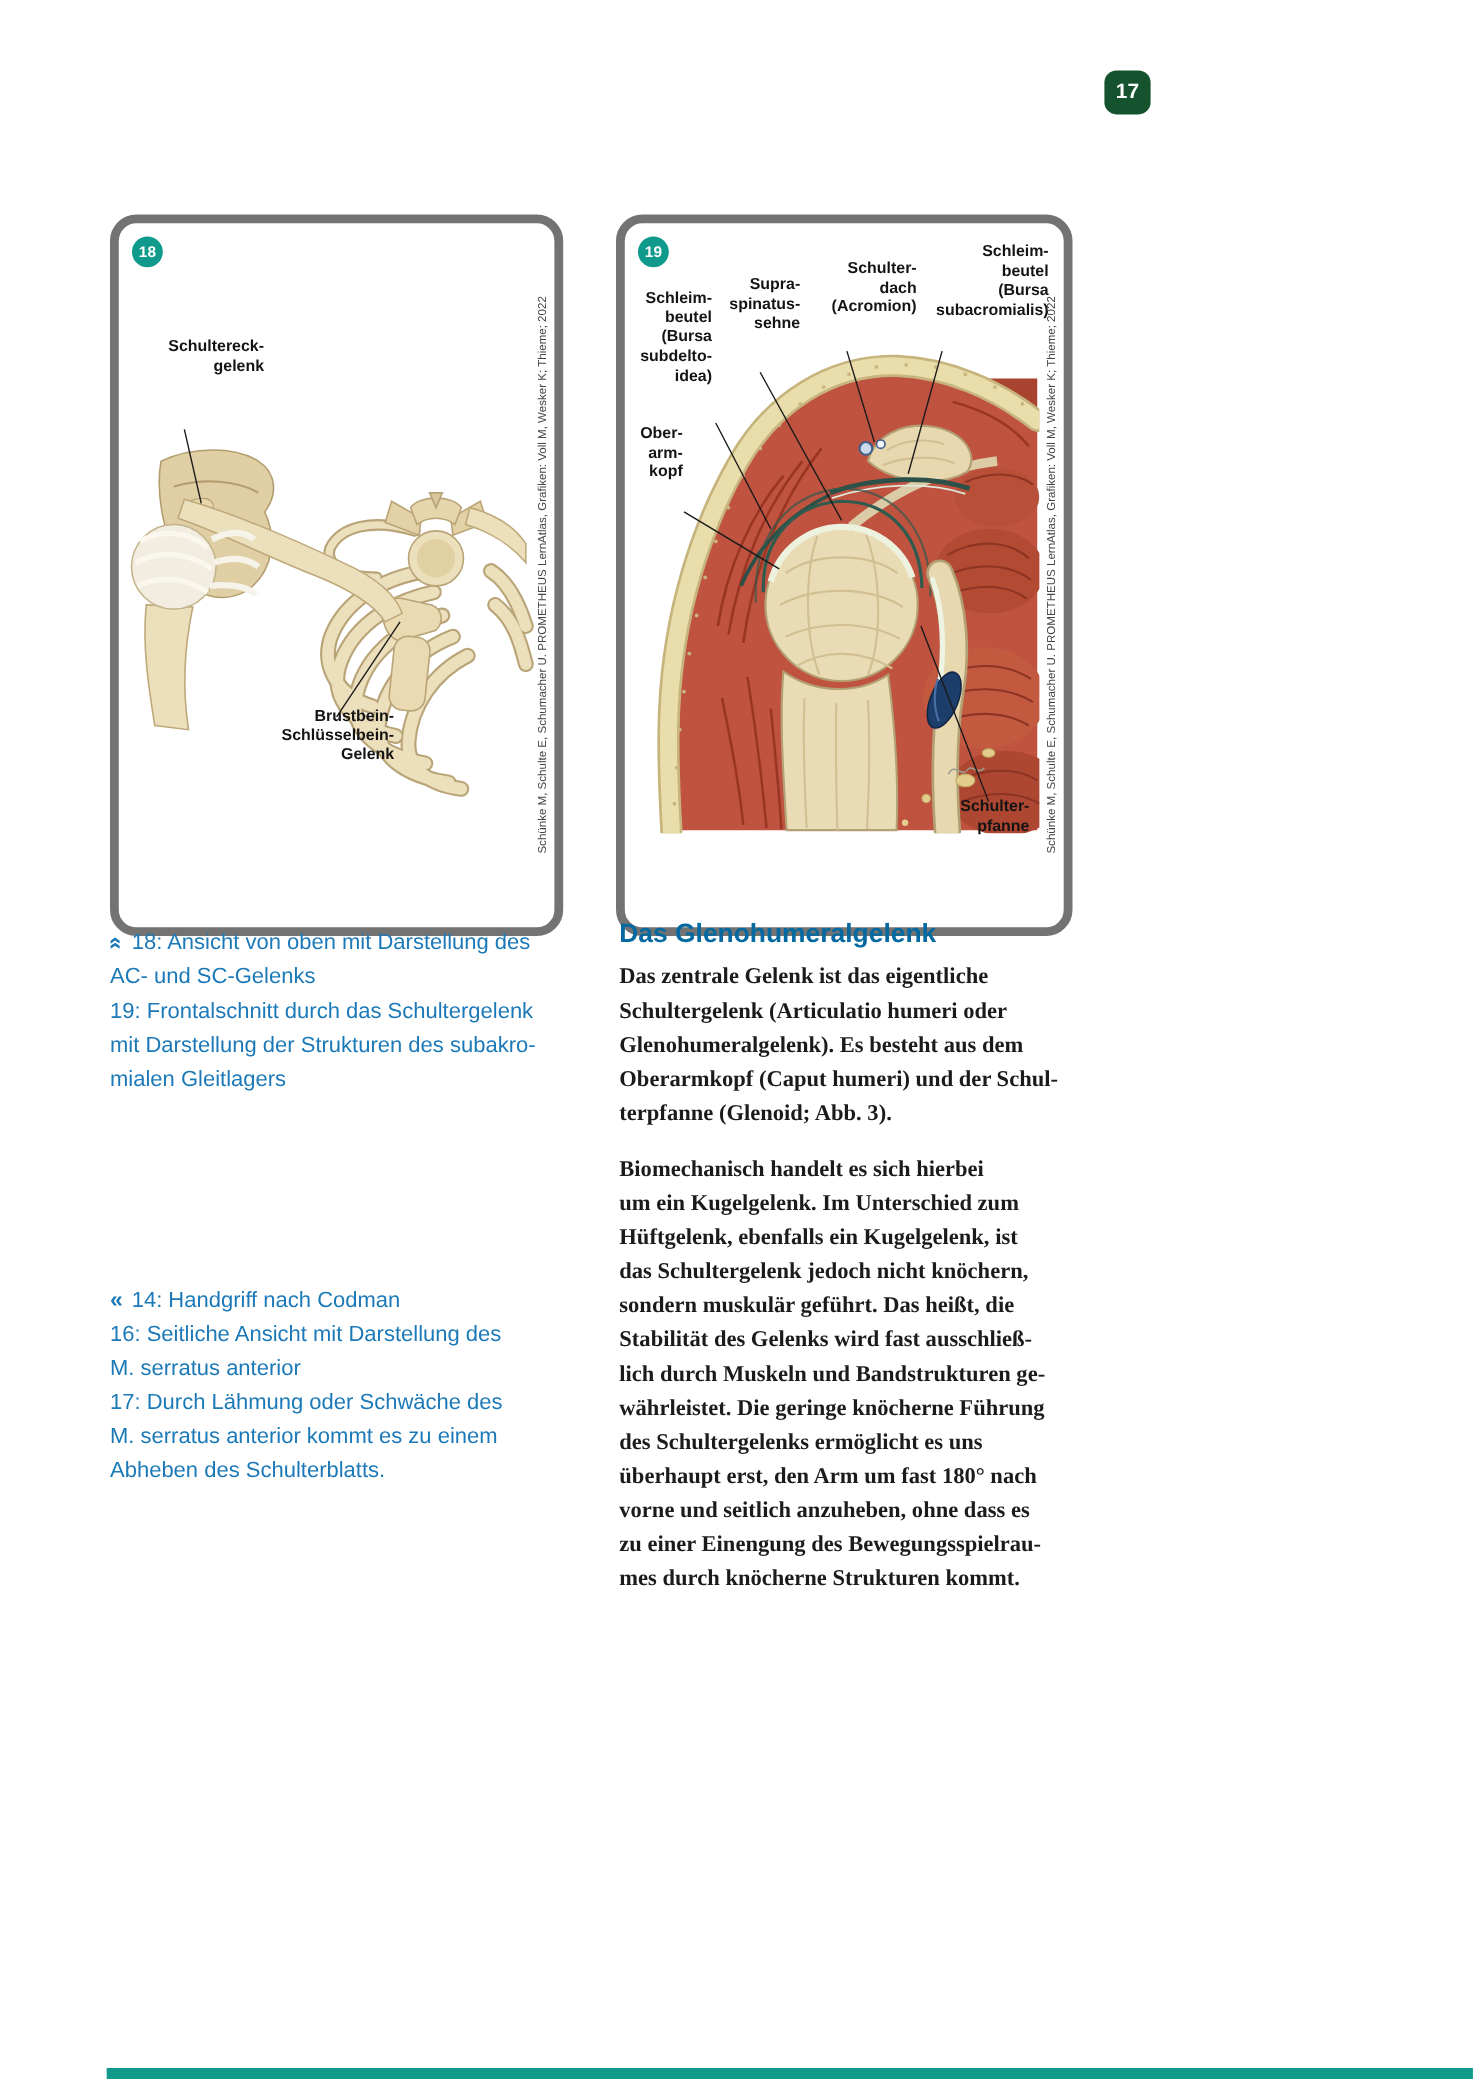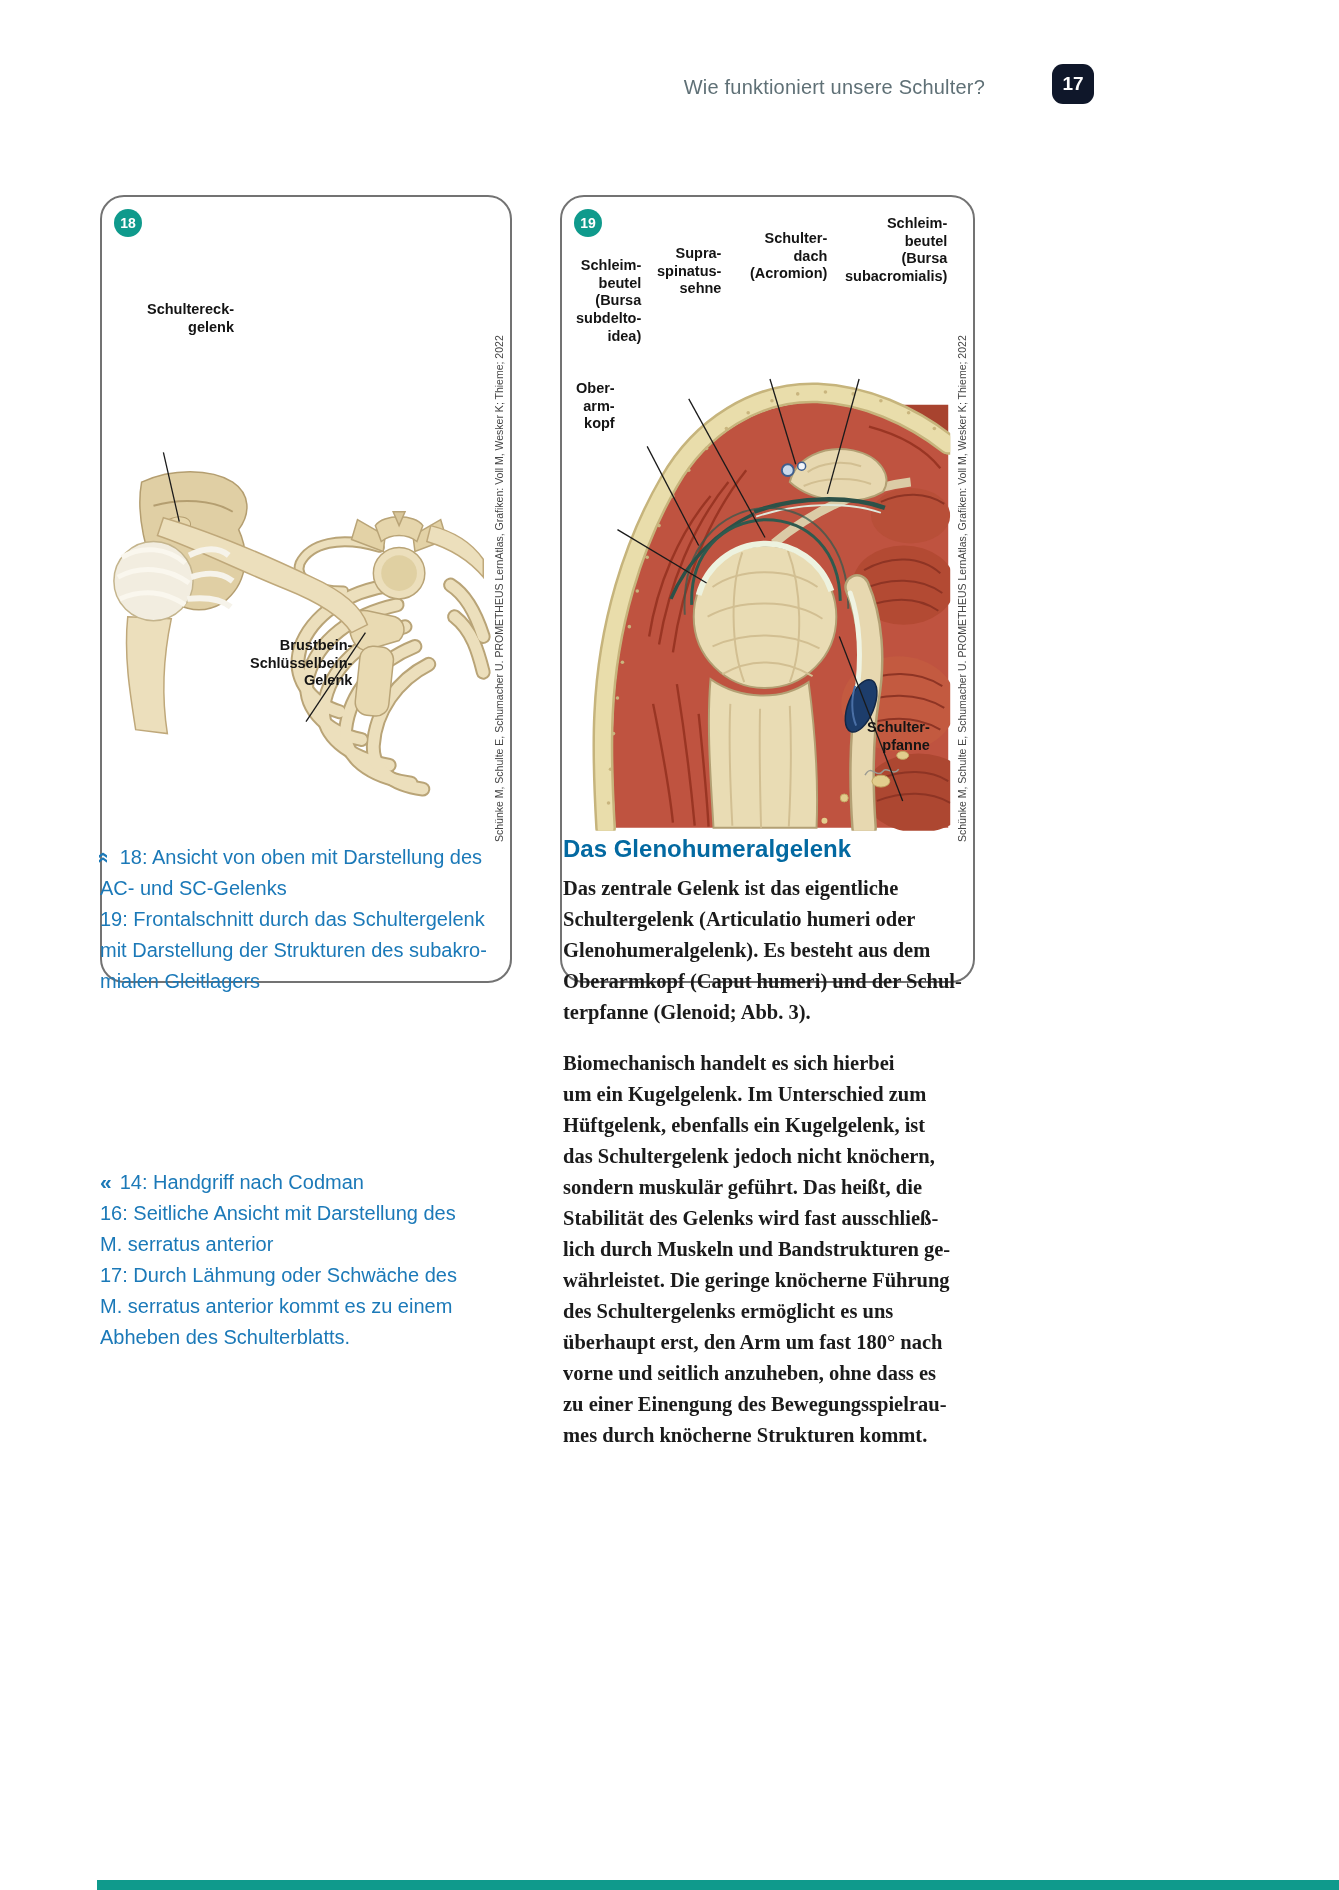--- a/index.html
+++ b/index.html
@@ -4,26 +4,26 @@
 <style>
   * { margin:0; padding:0; box-sizing:border-box; }
   html,body { background:#ffffff; }
   body { width:1339px; height:1890px; position:relative; font-family:"Liberation Sans",sans-serif; overflow:hidden; }
 
   .page { position:absolute; inset:0; background:#ffffff; }
 
   
   .header-title { position:absolute; left:520px; top:76px; width:465px; text-align:right;
                   font-size:20px; color:#5f7076; letter-spacing:.2px; }
-  .page-badge { position:absolute; left:1004px; top:64px; width:42px; height:40px; background:#0f172a;
+  .page-badge { position:absolute; left:1004px; top:64px; width:42px; height:40px; background:#14532d;
                 border-radius:11px; color:#fff; font-weight:bold; font-size:19px;
-                display:flex; align-items:center; justify-content:center;margin-left:48px; }
+                display:flex; align-items:center; justify-content:center; }
 
   
-  .figure-card { position:absolute; top:195px; height:788px; border:2px solid #737373;
+  .figure-card { position:absolute; top:195px; height:656px; border:8px solid #737373;
                  border-radius:24px; background:#fff; }
   .card18 { left:100px; width:412px; }
   .card19 { left:560px; width:415px; }
   .fig-num { position:absolute; left:12px; top:12px; width:28px; height:28px; border-radius:50%;
              background:#0f9a8c; color:#fff; font-size:14px; font-weight:bold;
              display:flex; align-items:center; justify-content:center; z-index:4; }
   .illus { position:absolute; inset:0; width:100%; height:100%; border-radius:22px; z-index:1; }
   .fig-label { position:absolute; font-size:14.5px; font-weight:bold; line-height:1.22;
                white-space:pre-line; color:#141414; z-index:3;text-align:right; }
   .fig-credit { position:absolute; right:5px; top:0; height:100%; writing-mode:vertical-rl;
@@ -44,21 +44,20 @@
   .article p { font-family:"Liberation Serif",serif; font-size:20.5px; line-height:31px;
                color:#1b1b1b; white-space:pre-line; margin:0 0 20px 0;font-weight:bold; }
 
   .bottom-bar { position:absolute; left:97px; bottom:0; width:1242px; height:10px; background:#0f9a8c; }
 </style>
 </head>
 <body>
 
 <div class="page">
 
-  <span class="header-title">Wie funktioniert unsere Schulter?</span>
   <span class="page-badge">17</span>
 
   <section class="figure-card card18">
     <span class="fig-num">18</span>
 
     <svg class="illus" viewBox="0 0 412 608" aria-hidden="true">
 
       <g fill="none" stroke="#b9a477" stroke-linecap="round">
         <path d="M292 300 C248 306 212 330 200 364 C192 392 208 418 240 428" stroke-width="15"></path>
         <path d="M298 320 C252 330 218 356 208 392 C201 422 224 448 262 456" stroke-width="15"></path>

